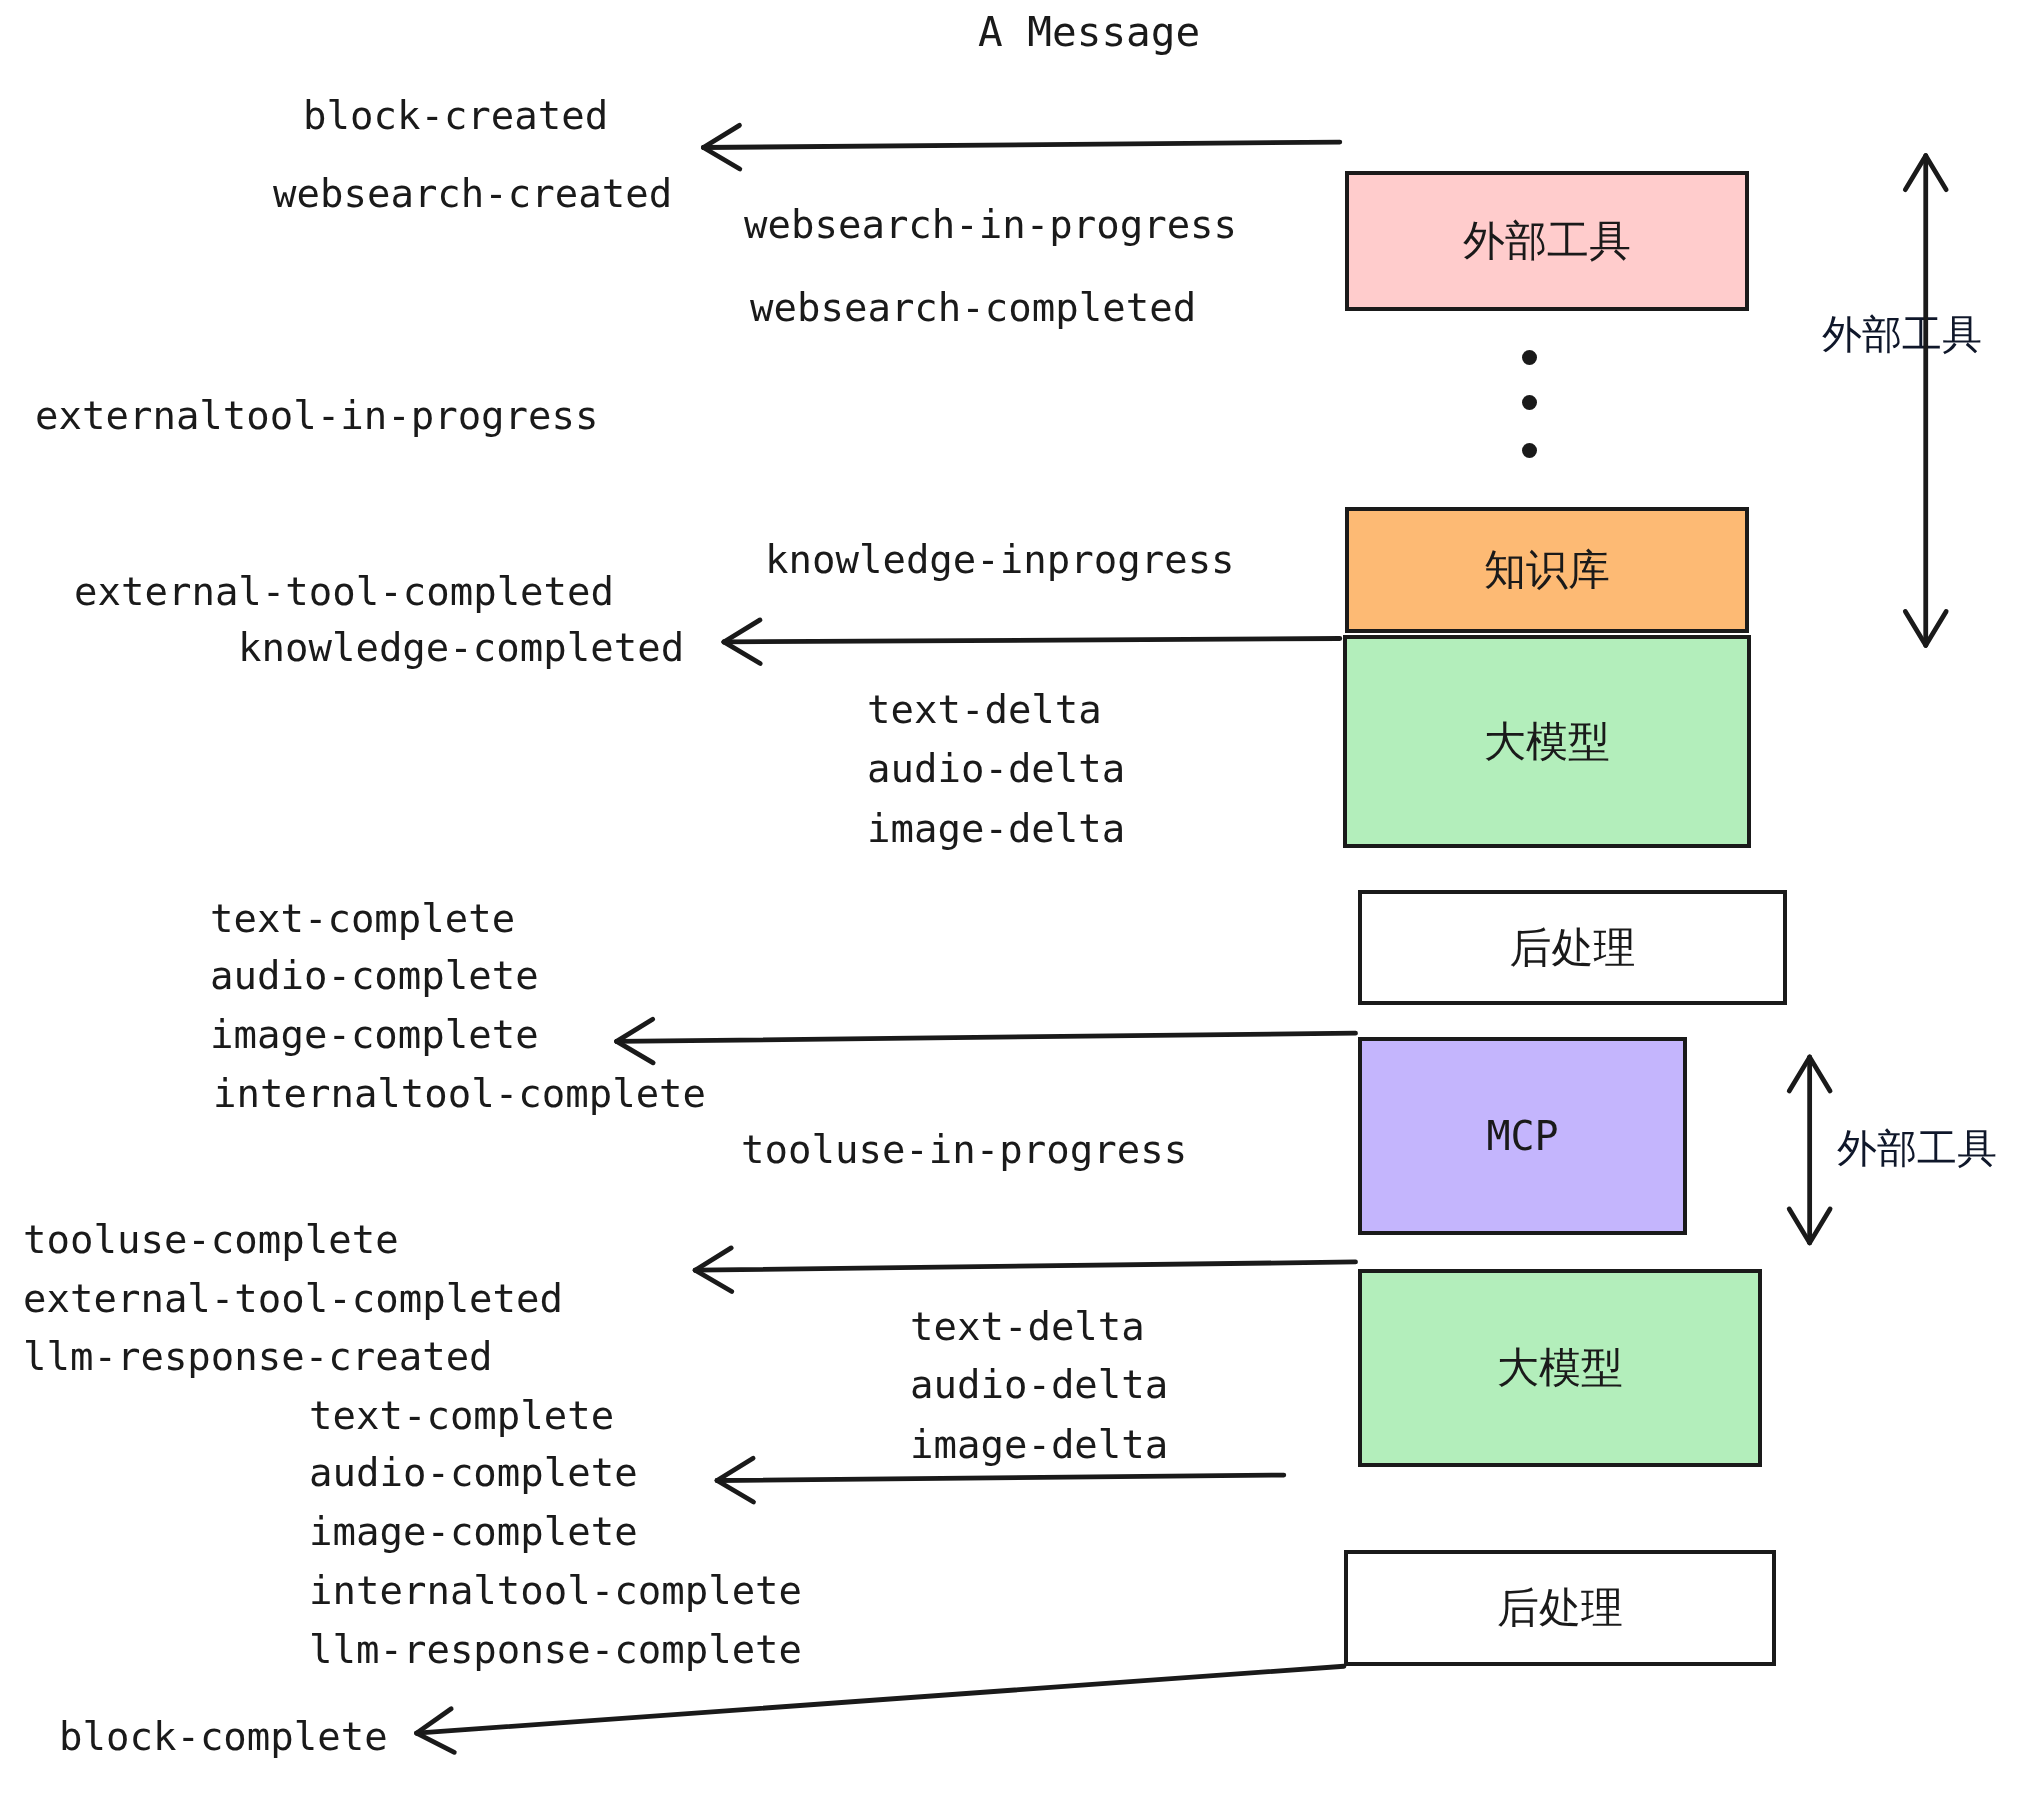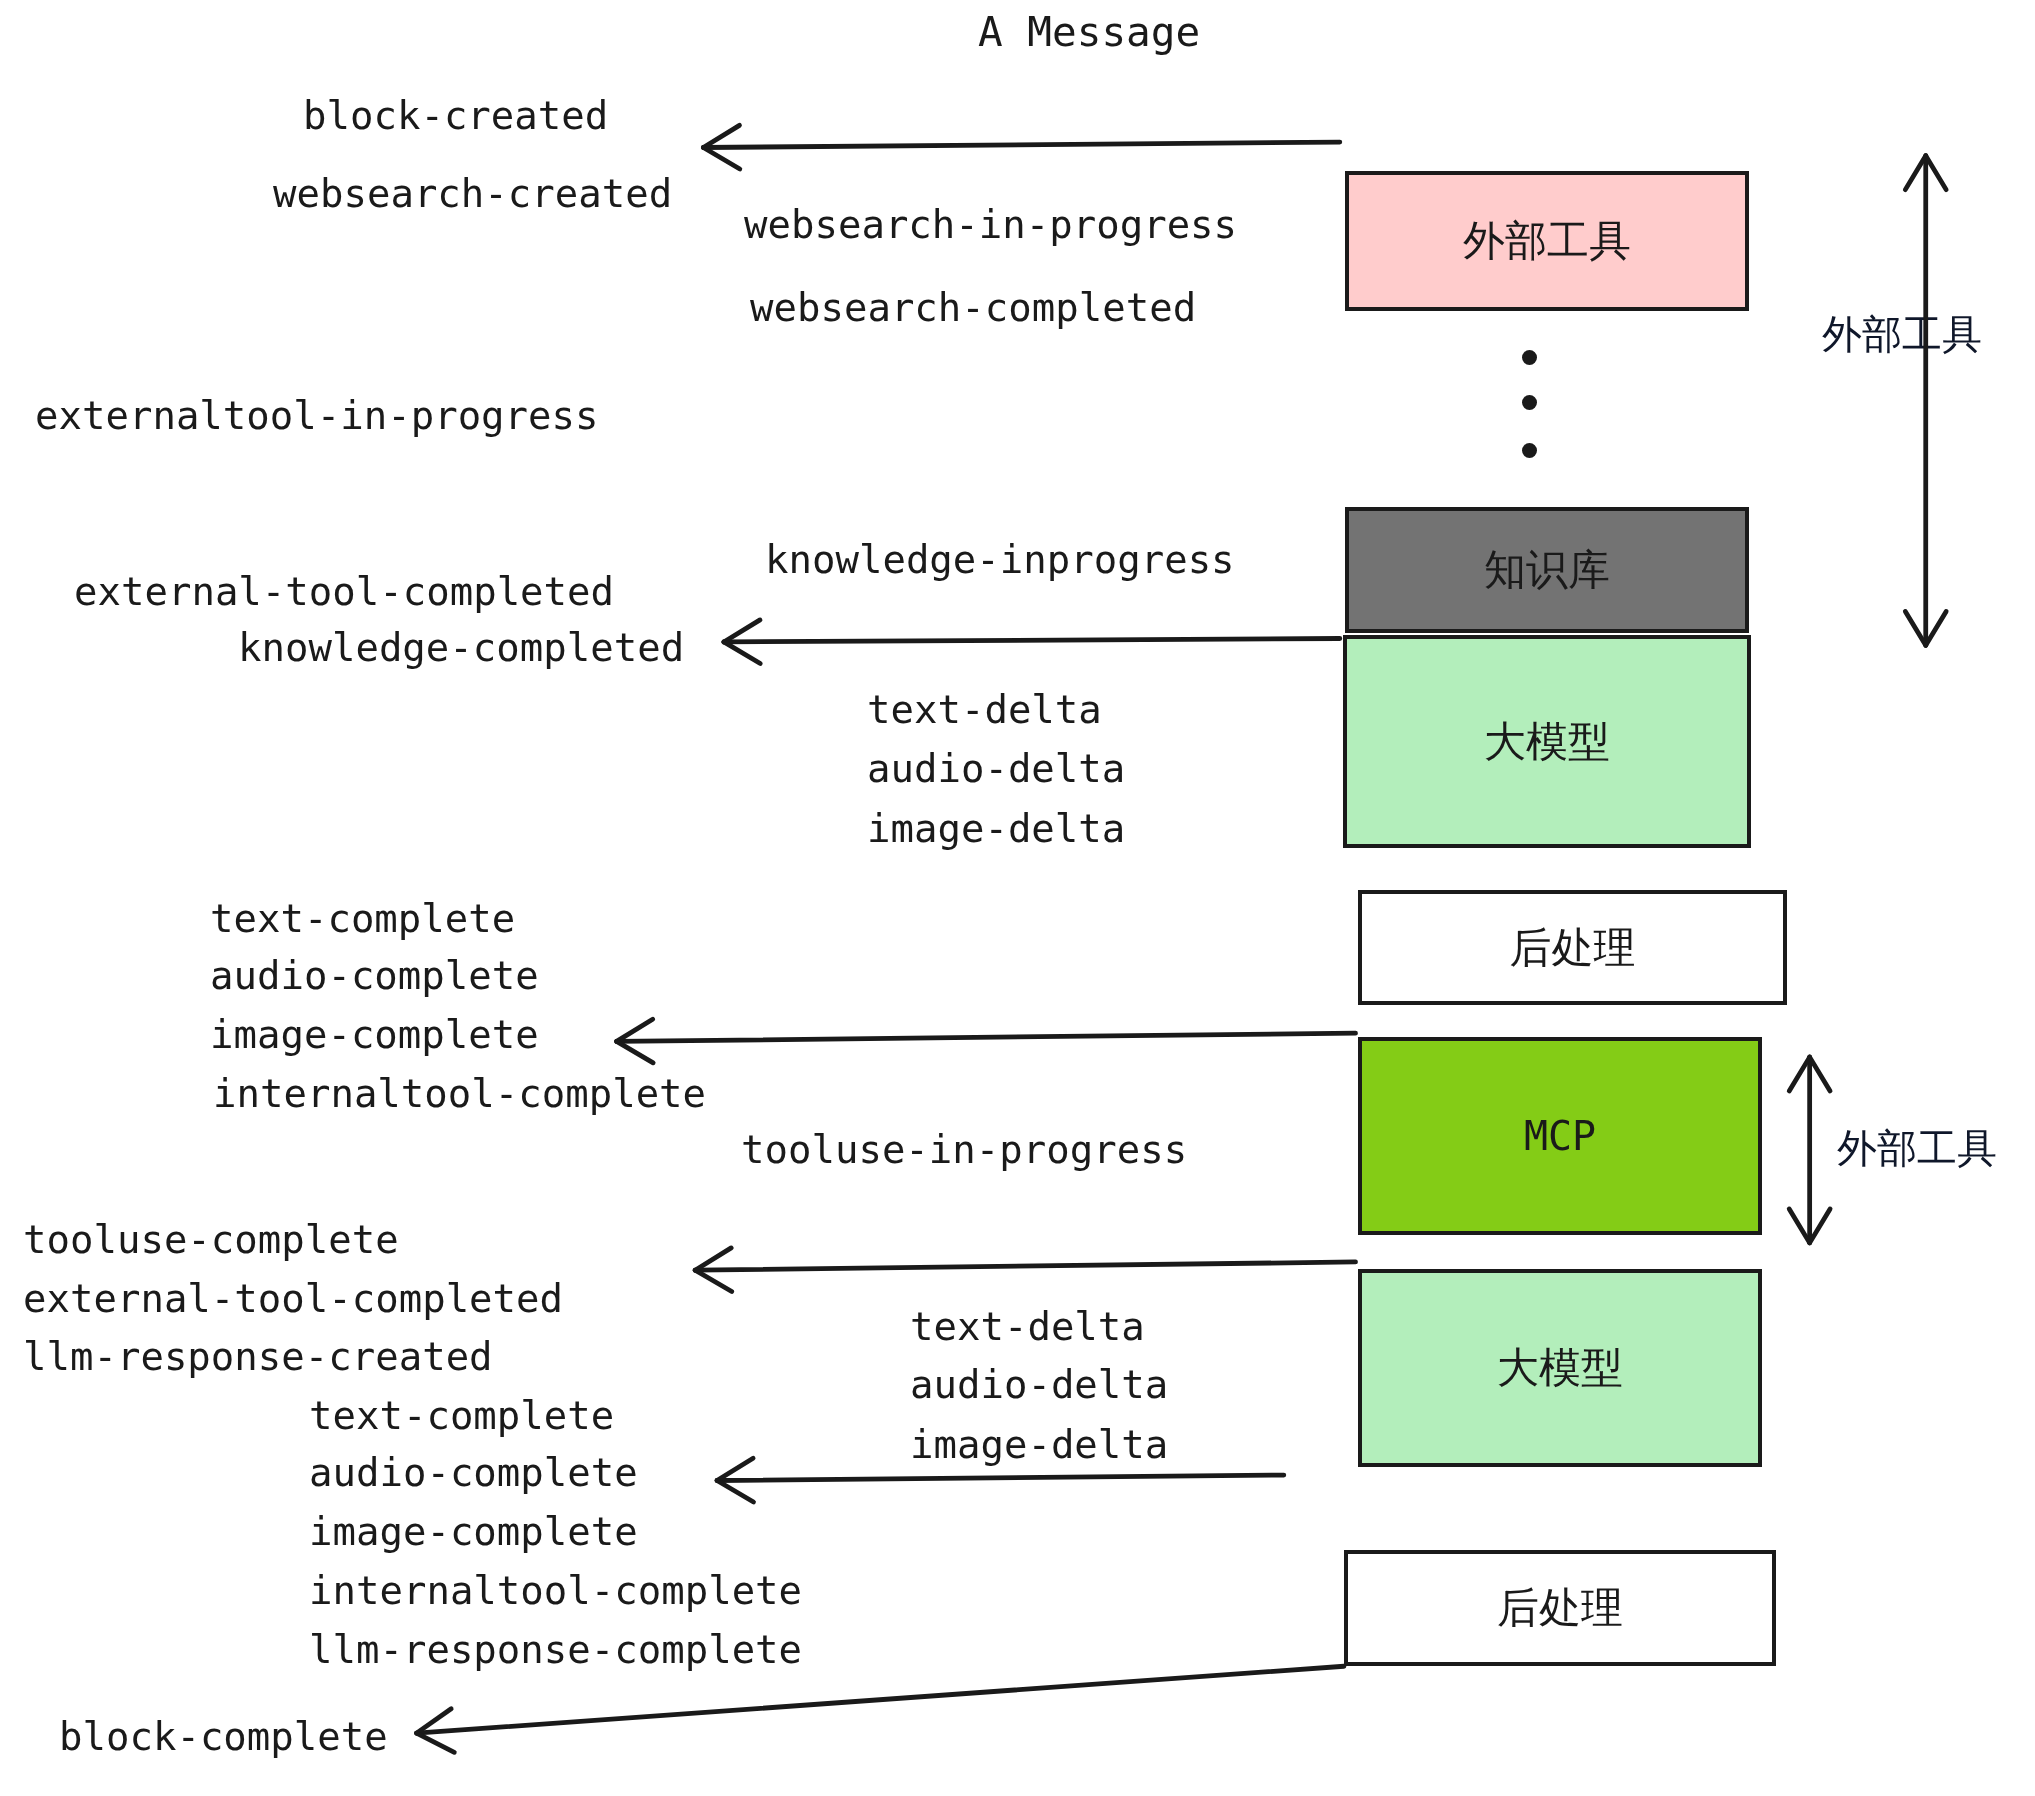--- a/index.html
+++ b/index.html
@@ -63,24 +63,24 @@
 </style>
 </head>
 <body>
 
 <div id="stage">
 
   <div class="title" id="diagram-title" style="left:978px;top:12.3px;">A Message</div>
 
   <div id="boxes">
       <div class="box" style="left: 1345px; top: 171px; width: 404px; height: 140px; background: rgb(255, 204, 204);">外部工具</div>
-      <div class="box" style="left: 1345px; top: 507px; width: 404px; height: 126px; background: #737373;">知识库</div>
+      <div class="box" style="left: 1345px; top: 507px; width: 404px; height: 126px; background: #fdba74;">知识库</div>
       <div class="box" style="left: 1343px; top: 635px; width: 408px; height: 213px; background: rgb(179, 238, 187);">大模型</div>
       <div class="box" style="left: 1358px; top: 890px; width: 429px; height: 115px; background: rgb(255, 255, 255);">后处理</div>
-      <div class="box mcpbox" style="left: 1358px; top: 1037px; width: 404px; height: 198px; background: #84cc16;">MCP</div>
+      <div class="box mcpbox" style="left: 1358px; top: 1037px; width: 329px; height: 198px; background: #c4b5fd;">MCP</div>
       <div class="box" style="left: 1358px; top: 1269px; width: 404px; height: 198px; background: rgb(179, 238, 187);">大模型</div>
       <div class="box" style="left: 1344px; top: 1550px; width: 432px; height: 116px; background: rgb(255, 255, 255);">后处理</div>
     </div>
 
   <div id="events">
       <div class="mono" style="left: 303px; top: 96px;">block-created</div>
       <div class="mono" style="left: 273px; top: 161px; margin-top: 13px;">websearch-created</div>
       <div class="mono" style="left: 744px; top: 205px;">websearch-in-progress</div>
       <div class="mono" style="left: 750px; top: 288px;">websearch-completed</div>
       <div class="mono" style="left: 27px; top: 396px; margin-left: 8px;">externaltool-in-progress</div>

